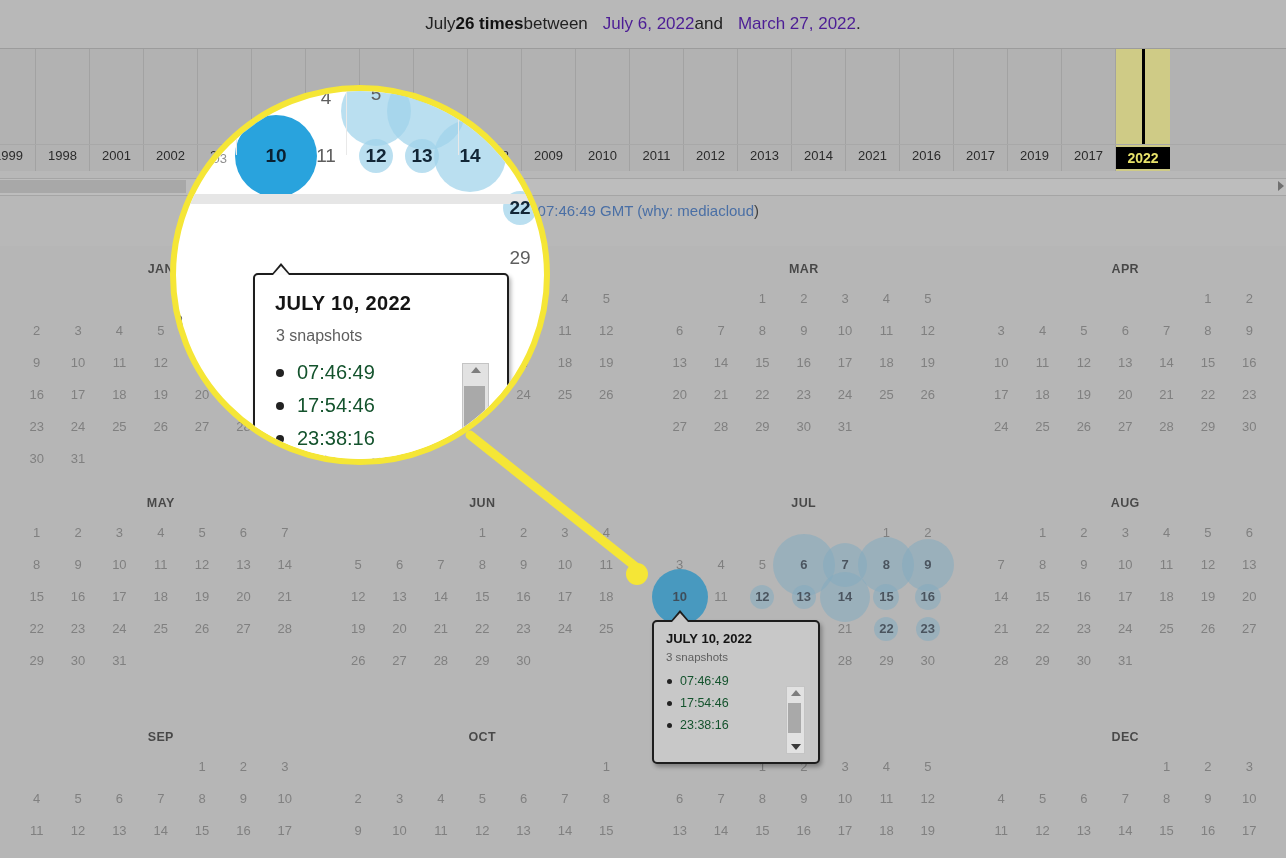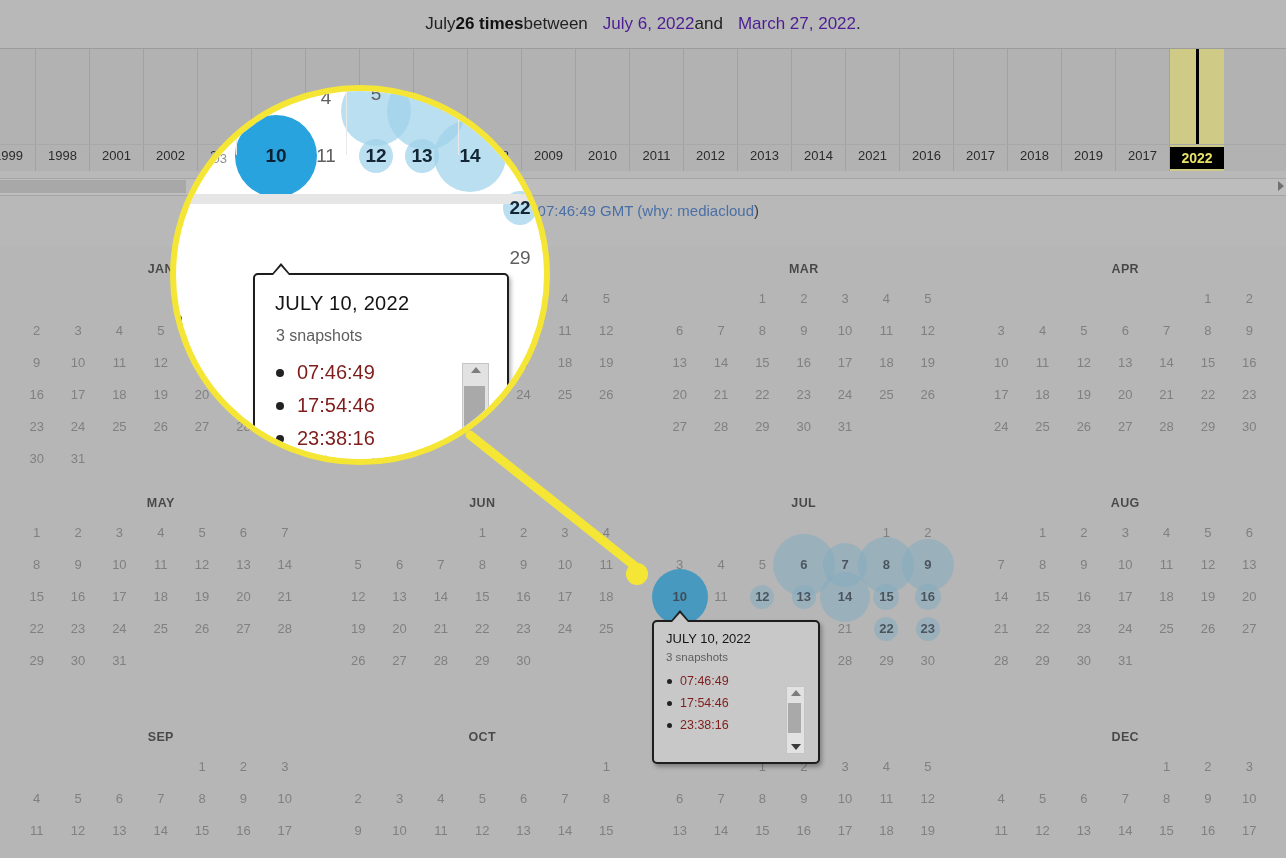--- a/index.html
+++ b/index.html
@@ -116,24 +116,24 @@
     position:absolute;top:-9px;left:18px;width:16px;height:9px;
     background:#fbfbfb;
     clip-path:polygon(50% 0,100% 100%,0 100%);
   }
   .tooltip .tt-arrow-b{
     position:absolute;top:-12px;left:16px;width:20px;height:12px;
     background:#1d1d1d;
     clip-path:polygon(50% 0,100% 100%,0 100%);
     z-index:-1;
   }
-  .tt-title{font-weight:normal;color:#141414;}
+  .tt-title{font-weight:bold;color:#141414;}
   .tt-sub{color:#5e5e5e;}
   .tt-list{list-style:none;margin:0;padding:0;}
-  .tt-list li{position:relative;color:#7f1d1d;}
+  .tt-list li{position:relative;color:#14532d;}
   .tt-list li::before{
     content:"";position:absolute;border-radius:50%;background:#222;
   }
   .tt-scroll{
     position:absolute;background:#e2e2e2;border:1px solid #c4c4c4;
   }
   .tt-scroll .sthumb{position:absolute;left:1px;background:#a9a9a9;}
   .tt-scroll .up,.tt-scroll .dn{
     position:absolute;left:50%;transform:translateX(-50%);
     width:0;height:0;border-left:5px solid transparent;border-right:5px solid transparent;
@@ -282,23 +282,20 @@
         <div class="ylab">2014</div>
       </div>
       <div class="ycell">
         <div class="ylab">2021</div>
       </div>
       <div class="ycell">
         <div class="ylab">2016</div>
       </div>
       <div class="ycell">
         <div class="ylab">2017</div>
-      </div>
-      <div class="ycell">
-        <div class="ylab">2018</div>
       </div>
       <div class="ycell">
         <div class="ylab">2019</div>
       </div>
       <div class="ycell">
         <div class="ylab">2017</div>
       </div>
       <div class="ycell current">
         <div class="nowline"></div>
         <div class="ylab">2022</div>

